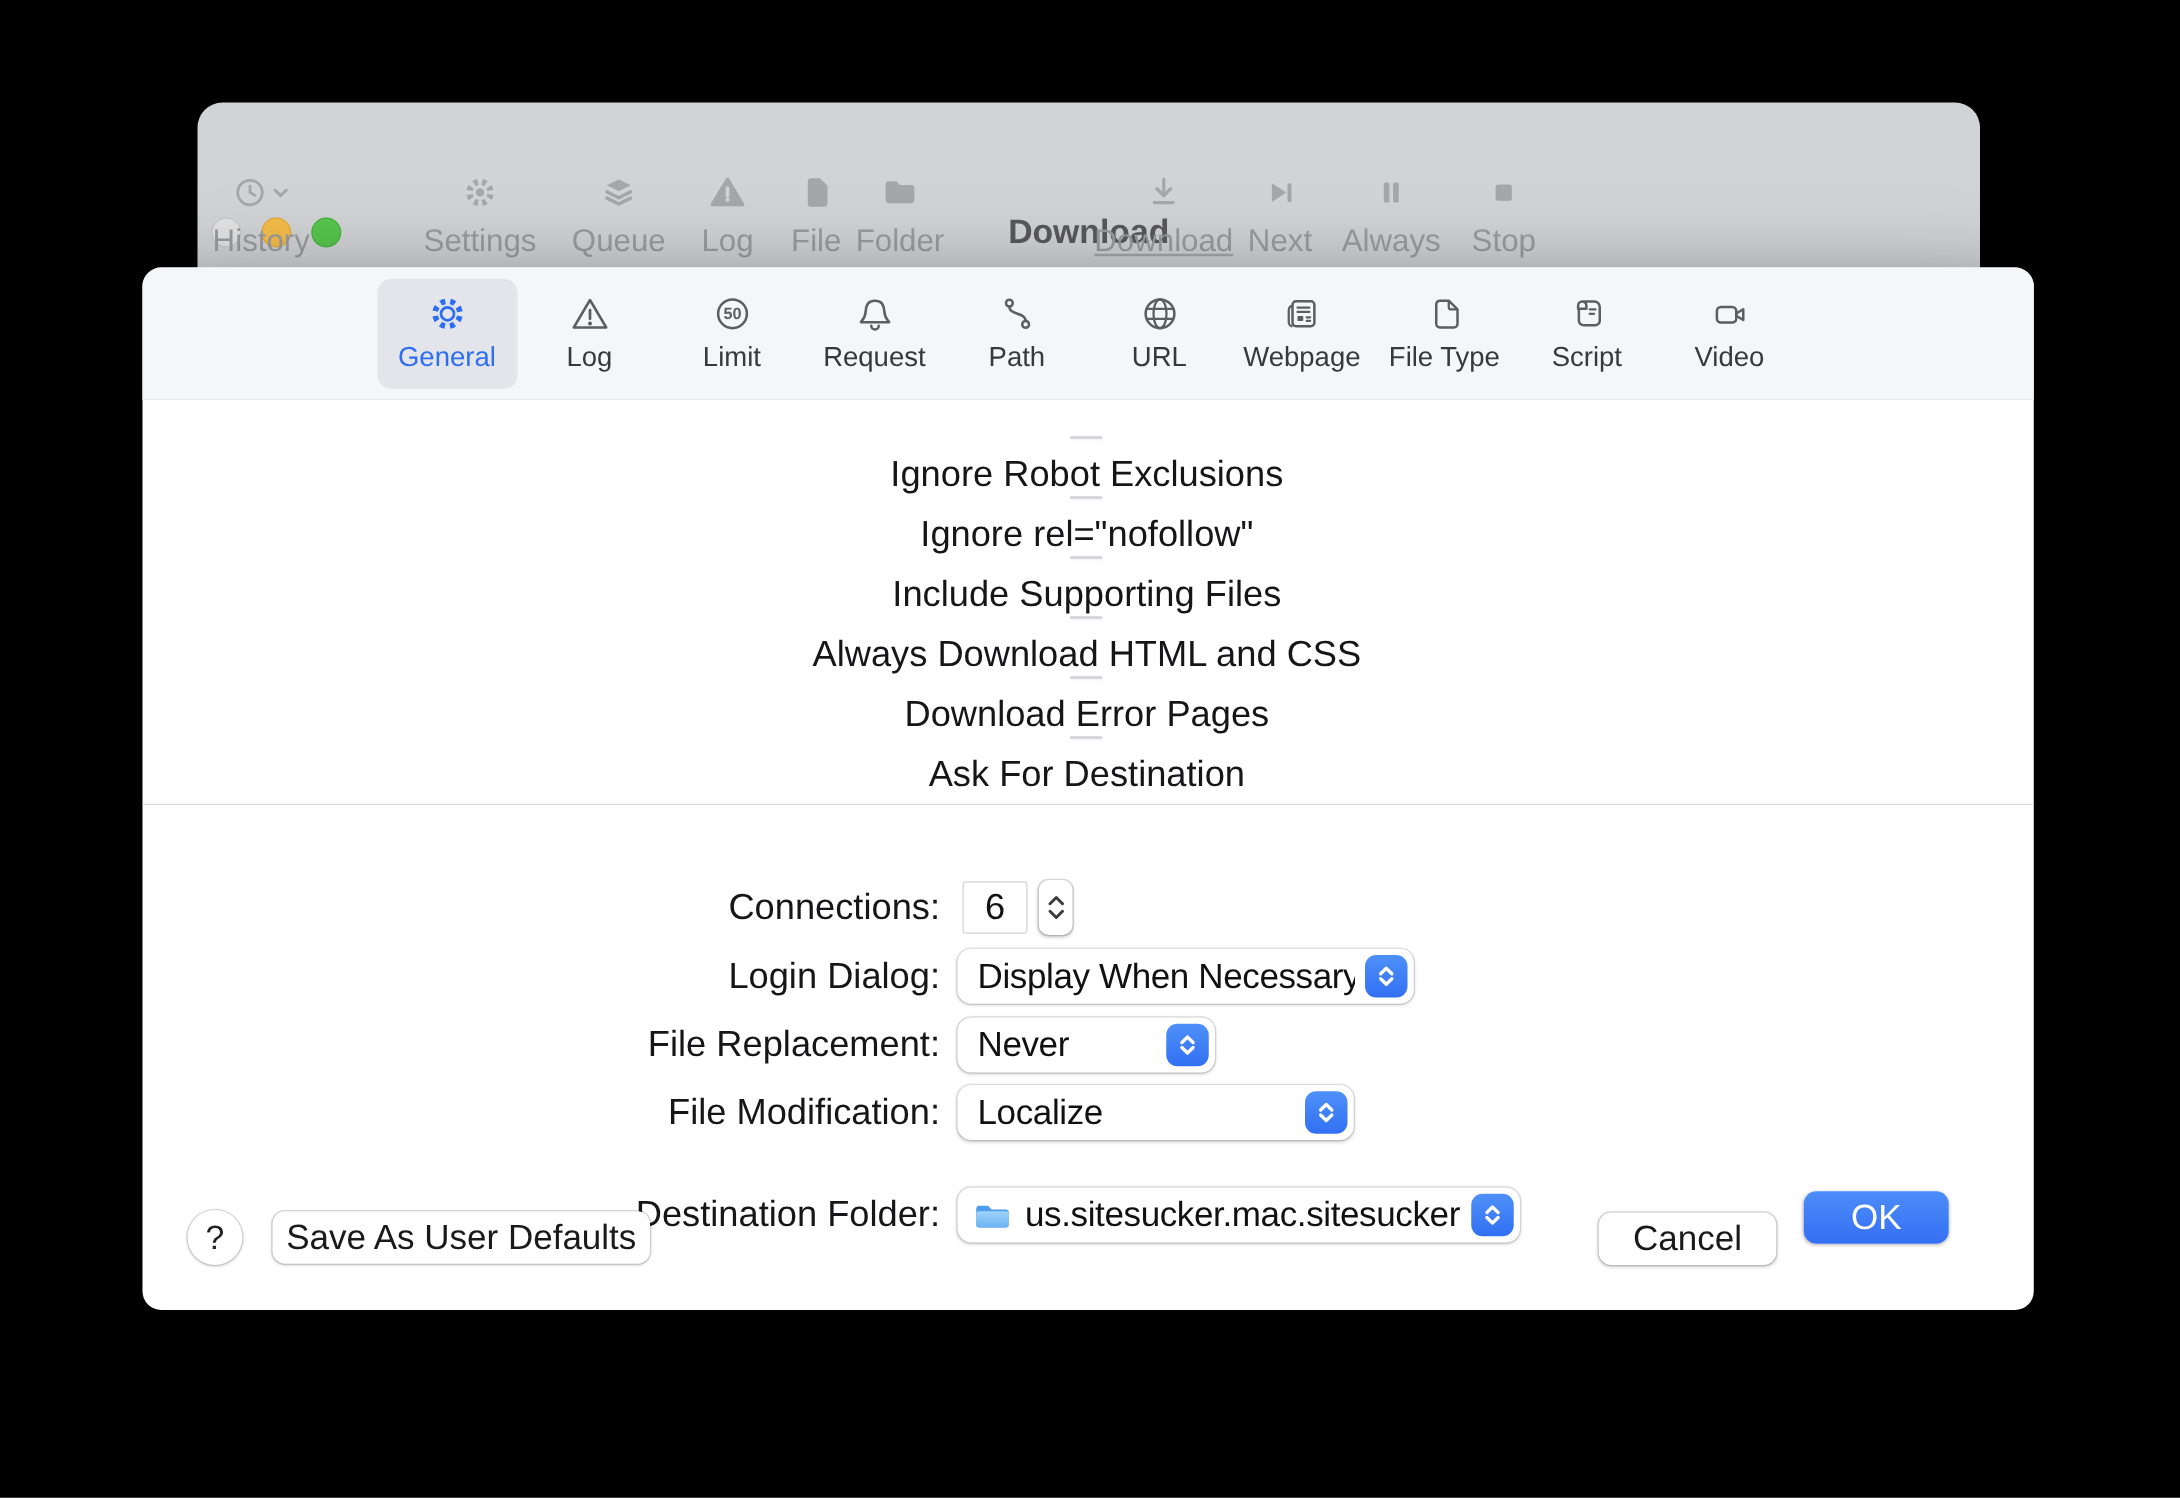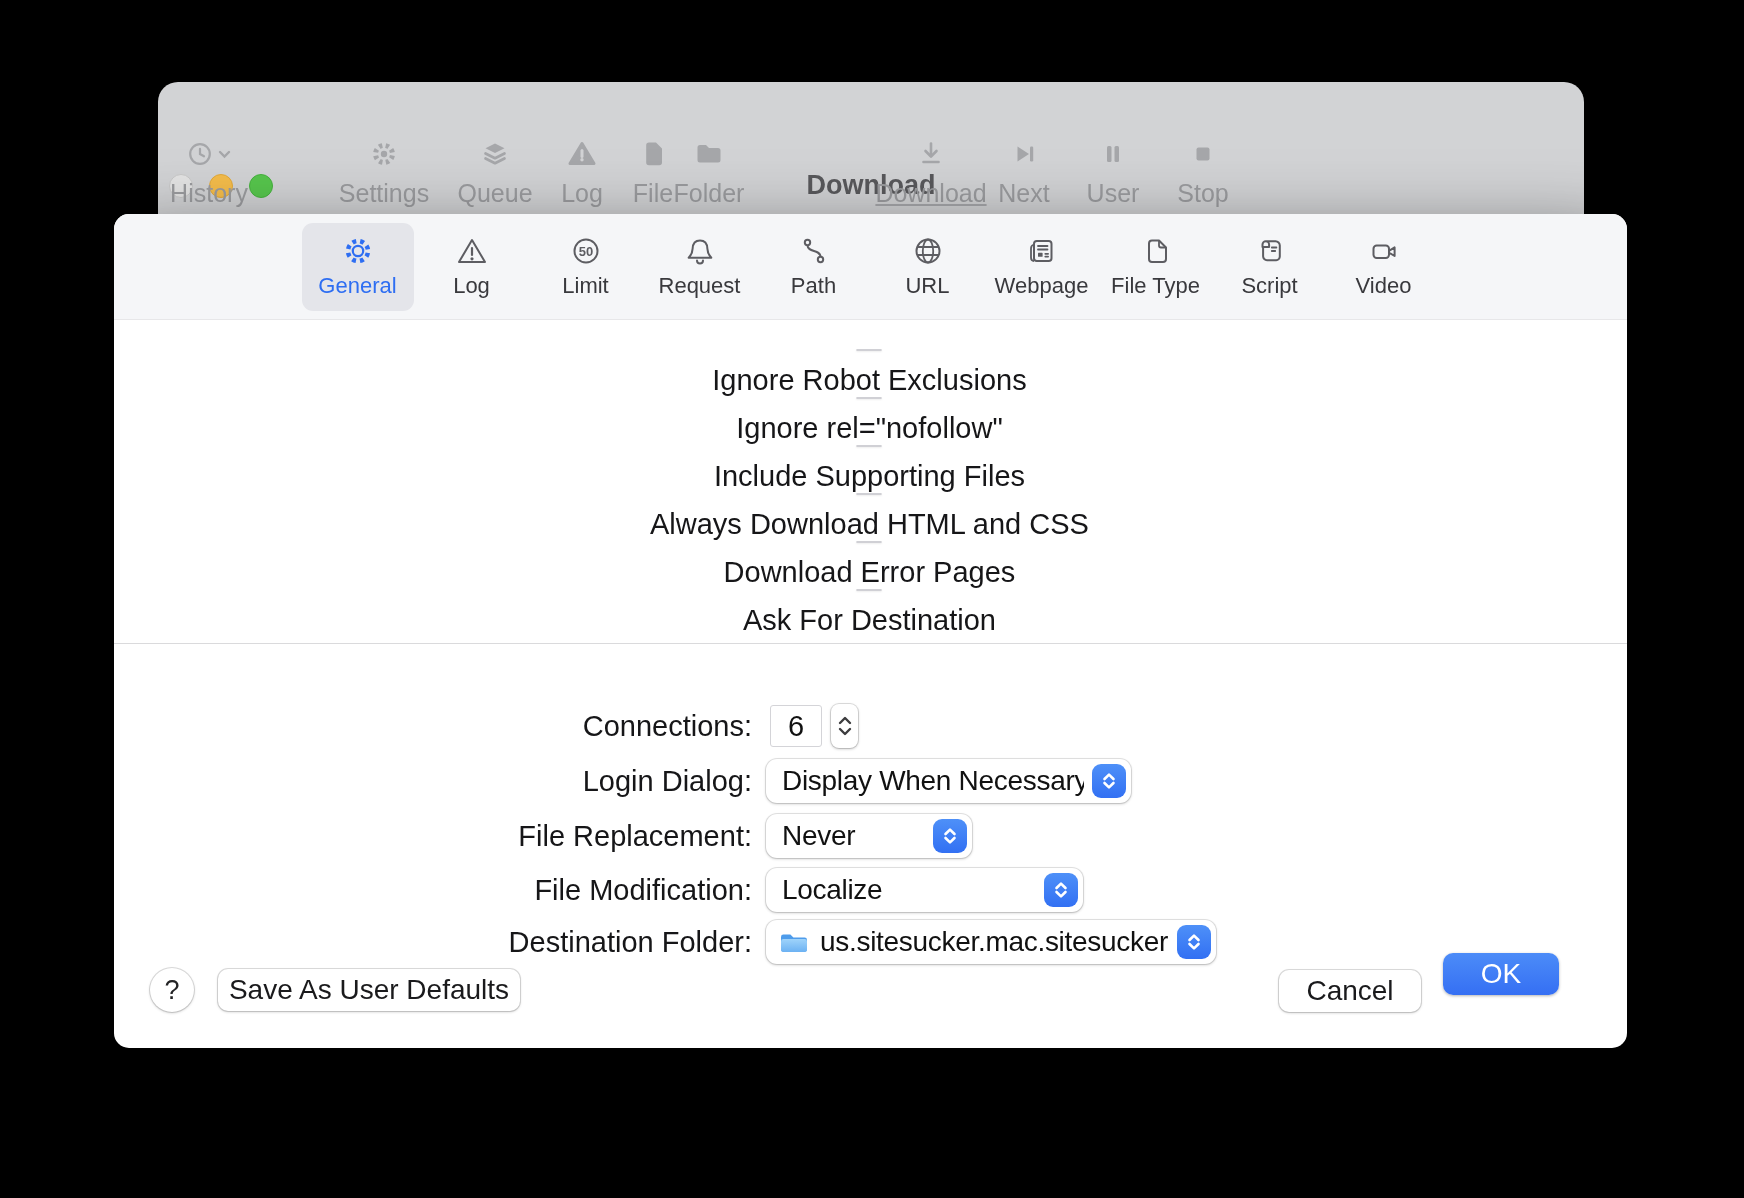--- a/index.html
+++ b/index.html
@@ -133,21 +133,21 @@
 
   <div class="tb-item" style="left:430px;">
     <span class="iconrow">
       <svg width="30" height="30" viewBox="0 0 30 30">
         <path d="M11 3.5 h7 l6 6 v14 a2.8 2.8 0 0 1 -2.8 2.8 H11 A2.8 2.8 0 0 1 8.2 23.5 V6.3 A2.8 2.8 0 0 1 11 3.5 z" fill="currentColor"></path>
         </svg>
     </span>
     <span class="tb-label">File</span>
   </div>
 
-  <div class="tb-item" style="left:486px;">
+  <div class="tb-item" style="left:497px;">
     <span class="iconrow">
       <svg width="30" height="30" viewBox="0 0 30 30">
         <path d="M3.5 8.5 a2.5 2.5 0 0 1 2.5 -2.5 h6 l3 3 h9 a2.5 2.5 0 0 1 2.5 2.5 v9.5 a2.5 2.5 0 0 1 -2.5 2.5 h-18 a2.5 2.5 0 0 1 -2.5 -2.5 z" fill="currentColor"></path>
         </svg>
     </span>
     <span class="tb-label">Folder</span>
   </div>
 
   <div class="tb-item" style="left:708px;text-decoration:underline;">
     <span class="iconrow">
@@ -170,21 +170,21 @@
     <span class="tb-label">Next</span>
   </div>
 
   <div class="tb-item" style="left:890px;">
     <span class="iconrow">
       <svg width="30" height="30" viewBox="0 0 30 30">
         <rect x="9" y="7" width="4.5" height="16" rx="1.5" fill="currentColor"></rect>
         <rect x="16.5" y="7" width="4.5" height="16" rx="1.5" fill="currentColor"></rect>
         </svg>
     </span>
-    <span class="tb-label">User</span>
+    <span class="tb-label">Always</span>
   </div>
 
   <div class="tb-item" style="left:980px;">
     <span class="iconrow">
       <svg width="30" height="30" viewBox="0 0 30 30">
         <rect x="8.5" y="8.5" width="13" height="13" rx="2" fill="currentColor"></rect>
         </svg>
     </span>
     <span class="tb-label">Stop</span>
   </div>
@@ -356,21 +356,21 @@
       <span class="popup-text">Localize</span>
       <span class="popup-cap">
         <svg width="20" height="20" viewBox="0 0 20 20" fill="none" stroke="#fff" stroke-width="2.6" stroke-linecap="round" stroke-linejoin="round">
             <path d="M5.5 8 L10 3.6 14.5 8"></path>
             <path d="M5.5 12 L10 16.4 14.5 12"></path>
           </svg>
       </span>
     </div>
   </div>
 
-  <div class="frow" style="top:664px;">
+  <div class="frow" style="top:694px;">
     <span class="flabel">Destination Folder:</span>
     <div class="popup" style="width:450px;padding-left:12px;">
       <span class="folder-mini">
         <svg width="32" height="26" viewBox="0 0 32 26">
           <defs>
               <linearGradient id="foldg" x1="0" y1="0" x2="0" y2="1">
             <stop offset="0" stop-color="#9fd3fa"></stop>
                 <stop offset="1" stop-color="#6cb2f3"></stop>
           </linearGradient>
             </defs>

